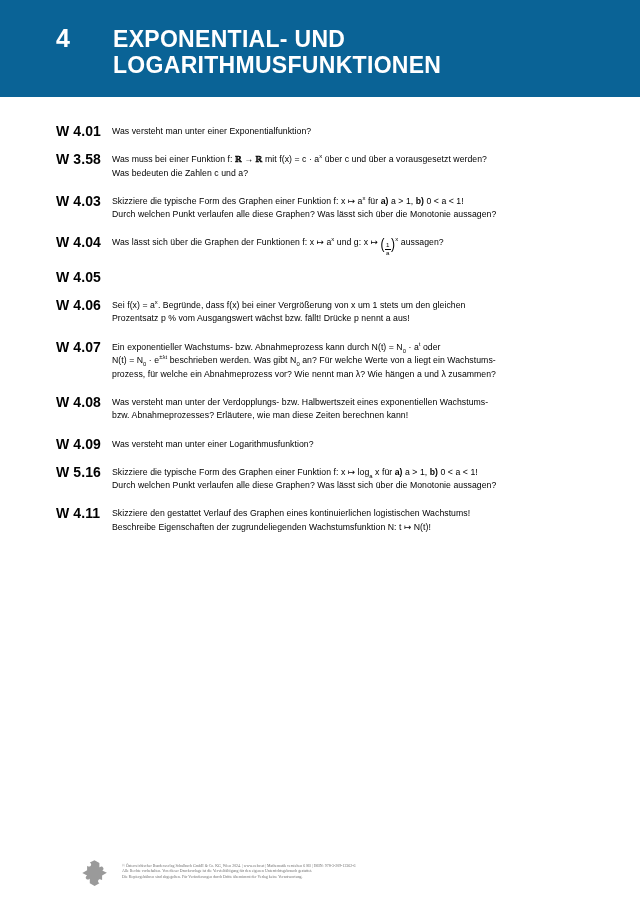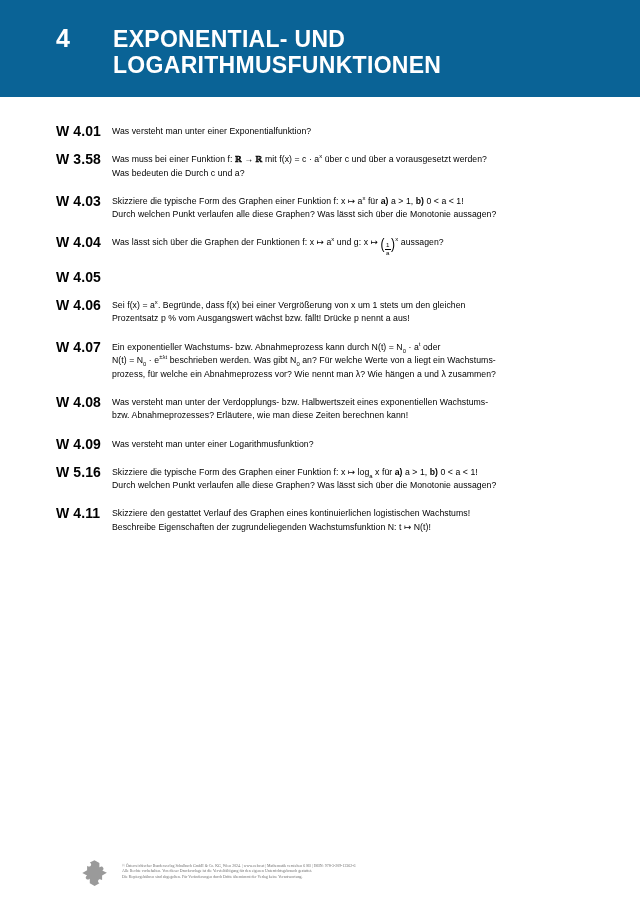--- a/index.html
+++ b/index.html
@@ -159,21 +159,21 @@
       <div class="qrow">
         <div class="qcode">W 4.01</div>
         <div class="qtext">
           <span class="qline">Was versteht man unter einer Exponentialfunktion?</span>
         </div>
       </div>
       <div class="qrow">
         <div class="qcode">W 3.58</div>
         <div class="qtext">
           <span class="qline">Was muss bei einer Funktion f: <span class="bbR">ℝ</span> → <span class="bbR">ℝ</span> mit f(x) = c · a<sup>x</sup> über c und über a vorausgesetzt werden?</span>
-          <span class="qline">Was bedeuten die Durch c und a?</span>
+          <span class="qline">Was bedeuten die Zahlen c und a?</span>
         </div>
       </div>
       <div class="qrow">
         <div class="qcode">W 4.03</div>
         <div class="qtext">
           <span class="qline">Skizziere die typische Form des Graphen einer Funktion f: x ↦ a<sup>x</sup> für <b>a)</b> a &gt; 1, <b>b)</b> 0 &lt; a &lt; 1!</span>
           <span class="qline">Durch welchen Punkt verlaufen alle diese Graphen? Was lässt sich über die Monotonie aussagen?</span>
         </div>
       </div>
       <div class="qrow">

